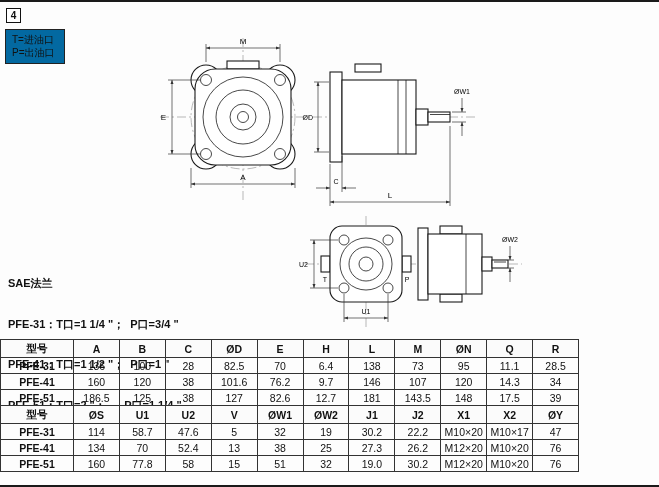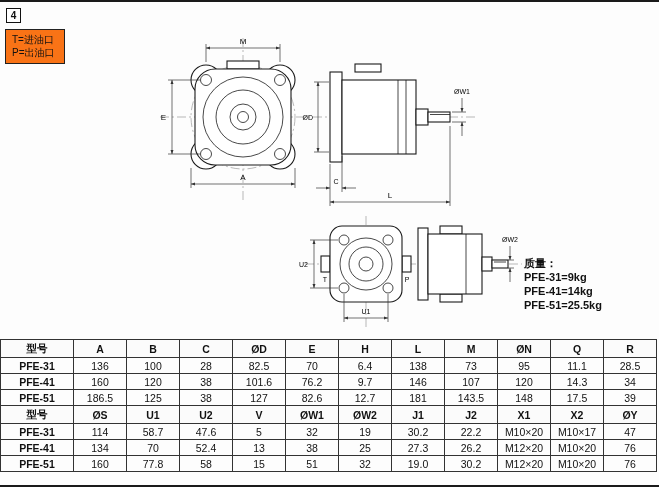--- a/index.html
+++ b/index.html
@@ -7,38 +7,38 @@
   .page {
     position:relative; width:659px; height:487px; margin:0 auto;
     background:#fdfdfd; color:#111; overflow:hidden;
     font-family:"Liberation Sans","DejaVu Sans",sans-serif;
     border-top:2px solid #1a1a1a; border-bottom:2px solid #1a1a1a;
   }
   .header { position:absolute; top:6px; left:6px; display:flex; align-items:center; gap:5px; }
   .num-box { width:15px; height:15px; border:1.5px solid #111; font-size:10px; font-weight:bold;
              display:flex; align-items:center; justify-content:center; background:#fff; }
   .title { font-size:12px; font-weight:bold; letter-spacing:.5px; }
-  .legend-box { position:absolute; top:27px; left:5px; border:1px solid #222; background:#f97316;
+  .legend-box { position:absolute; top:27px; left:5px; border:1px solid #222; background:#0369a1;
                 padding:3px 9px 4px 6px; font-size:10px; line-height:13px; }
   .sae-block { position:absolute; left:8px; top:248px; font-size:11px; font-weight:bold;
                line-height:13.5px; white-space:pre; }
   .note { position:absolute; left:8px; top:317px; font-size:11px; font-weight:bold; }
   .mass-block { position:absolute; left:524px; top:254px; font-size:11px; font-weight:bold; line-height:14px; }
   svg.drawing { position:absolute; left:0; top:28px; }
 
   
   .ol    { fill:#fff; stroke:#1a1a1a; stroke-width:1.1; }
   .thin  { fill:none; stroke:#1a1a1a; stroke-width:.8; }
   .thinf { fill:#fff; stroke:#1a1a1a; stroke-width:.8; }
   .cl    { fill:none; stroke:#999; stroke-width:.7; stroke-dasharray:9 3 2 3; }
   .dim   { fill:none; stroke:#333; stroke-width:.7; }
   .dimt  { font-size:8px; fill:#000; }
   .dimt7 { font-size:7px; fill:#000; }
 
-  table.dims { position:absolute; left:0; top:337px; width:657px;
+  table.dims { position:absolute; left:0; top:337px; width:579px;
                border-collapse:collapse; table-layout:fixed; font-size:10.5px; }
   table.dims th, table.dims td { border:1px solid #333; text-align:center; padding:1.5px 1px; height:16px; }
   table.dims th { font-weight:bold; background:#fbfbfb; }
   table.dims td.model { font-weight:bold;text-align:center; }
 </style>
 </head>
 <body>
 
 <div class="page">
 
@@ -153,28 +153,28 @@
       <rect class="ol" x="492" y="230" width="16" height="8"></rect>
       <line class="thin" x1="494" y1="232" x2="506" y2="232"></line>
       <line class="dim" x1="508" y1="230" x2="514" y2="230"></line>
       <line class="dim" x1="508" y1="238" x2="514" y2="238"></line>
       <line class="dim" x1="510" y1="216" x2="510" y2="230" marker-end="url(#arr)"></line>
       <line class="dim" x1="510" y1="252" x2="510" y2="238" marker-end="url(#arr)"></line>
       <text class="dimt7" x="510" y="212" text-anchor="middle">ØW2</text>
     </g>
   </svg>
 
-
-
-  <div class="mass-block">
-    <div>质量：</div>
-    <div>PFE-31=9kg</div>
-    <div>PFE-41=14kg</div>
-    <div>PFE-51=25.5kg</div>
+  <div class="sae-block">
+    <div>SAE法兰</div>
+    <div>PFE-31：T口=1 1/4 "；  P口=3/4 "</div>
+    <div>PFE-41：T口=1 1/2 "；  P口=1 "</div>
+    <div>PFE-51：T口=2 "；      P口=1 1/4 "</div>
   </div>
+
+
 
   <table class="dims">
     <colgroup>
       <col style="width:73px">
       <col>
         <col>
         <col>
         <col>
         <col>
         <col>

